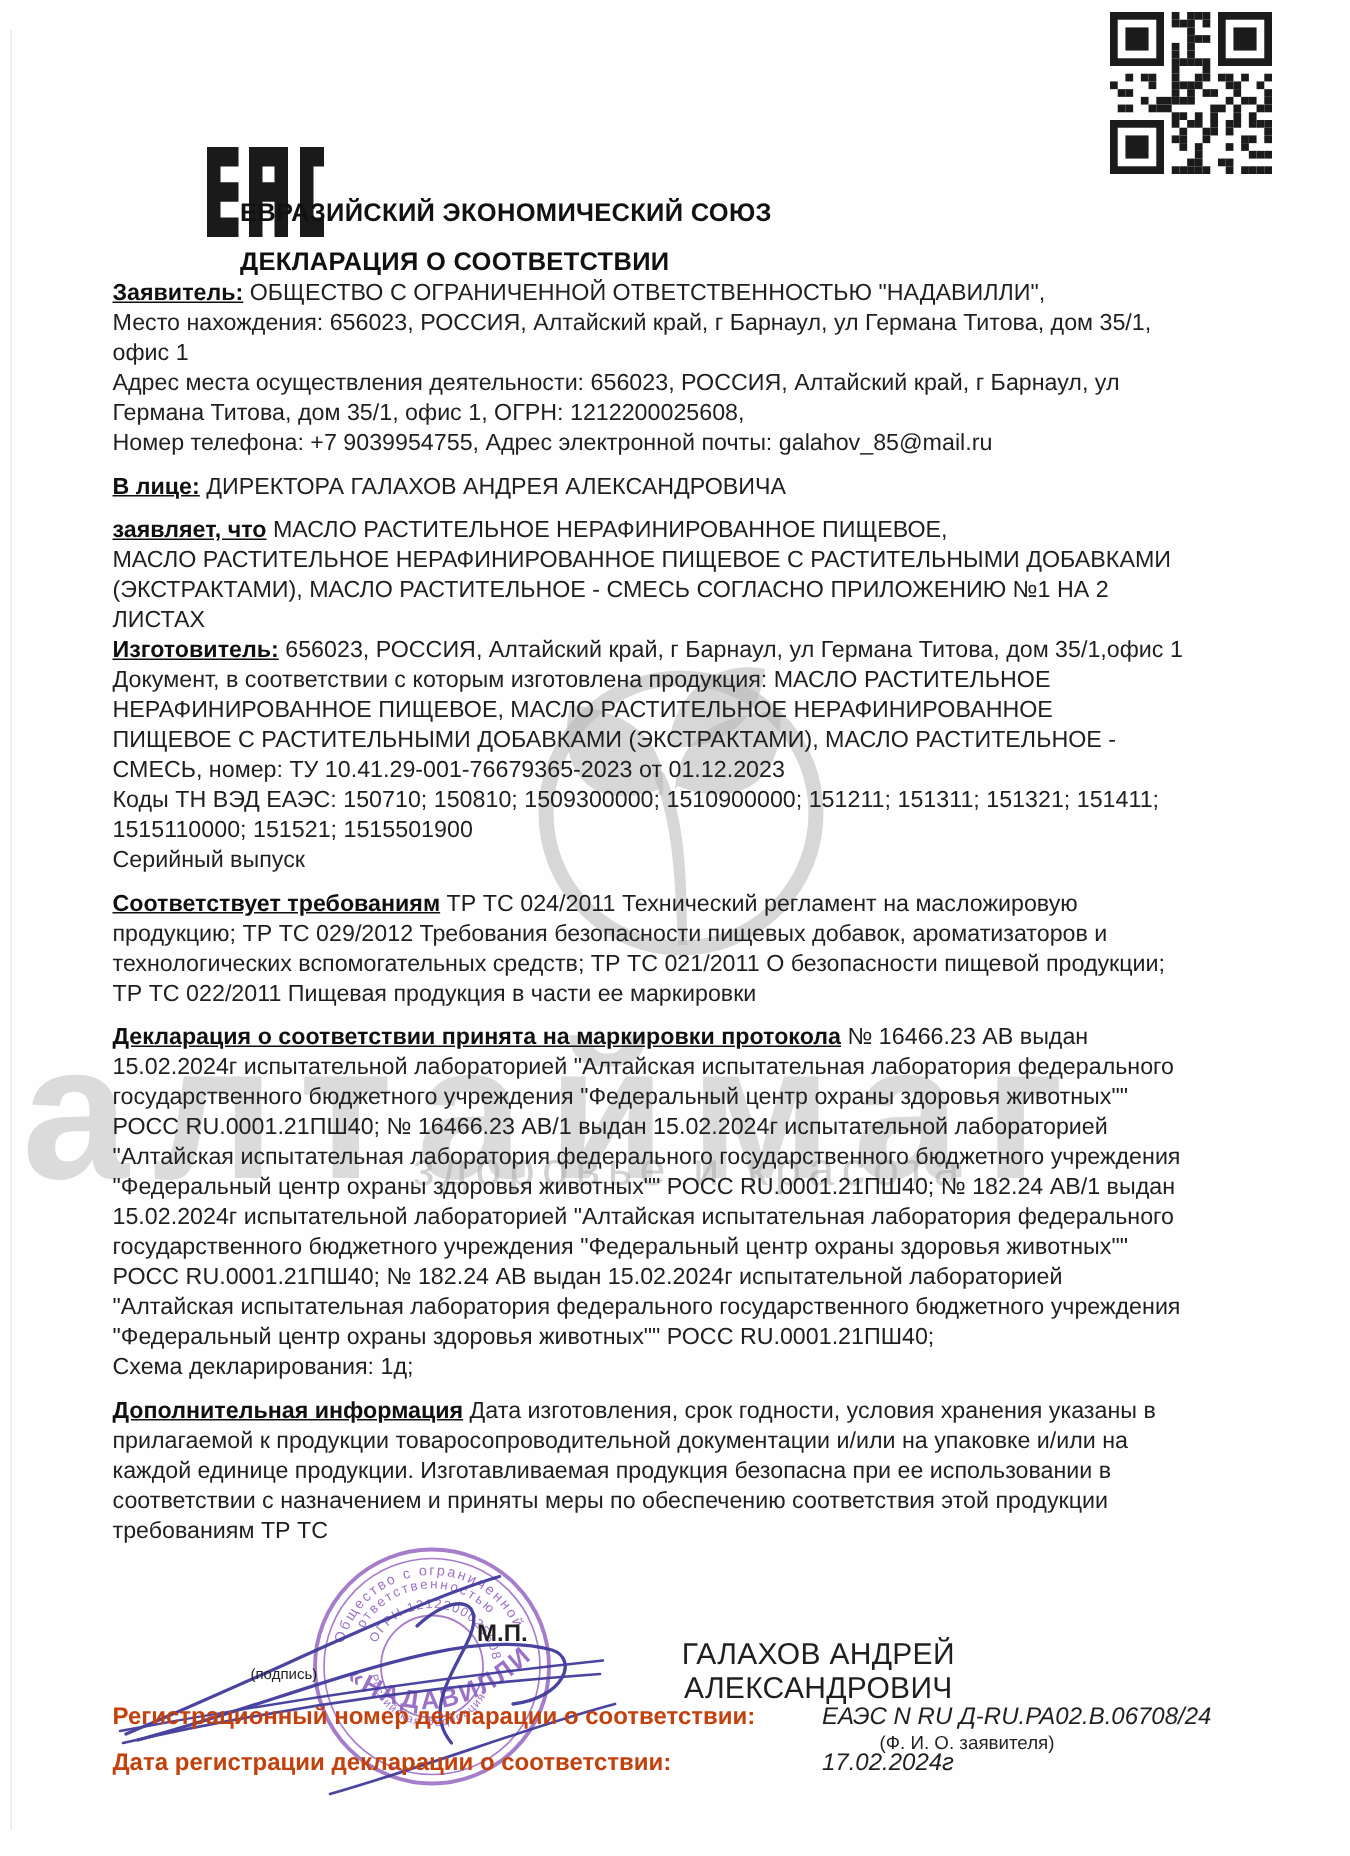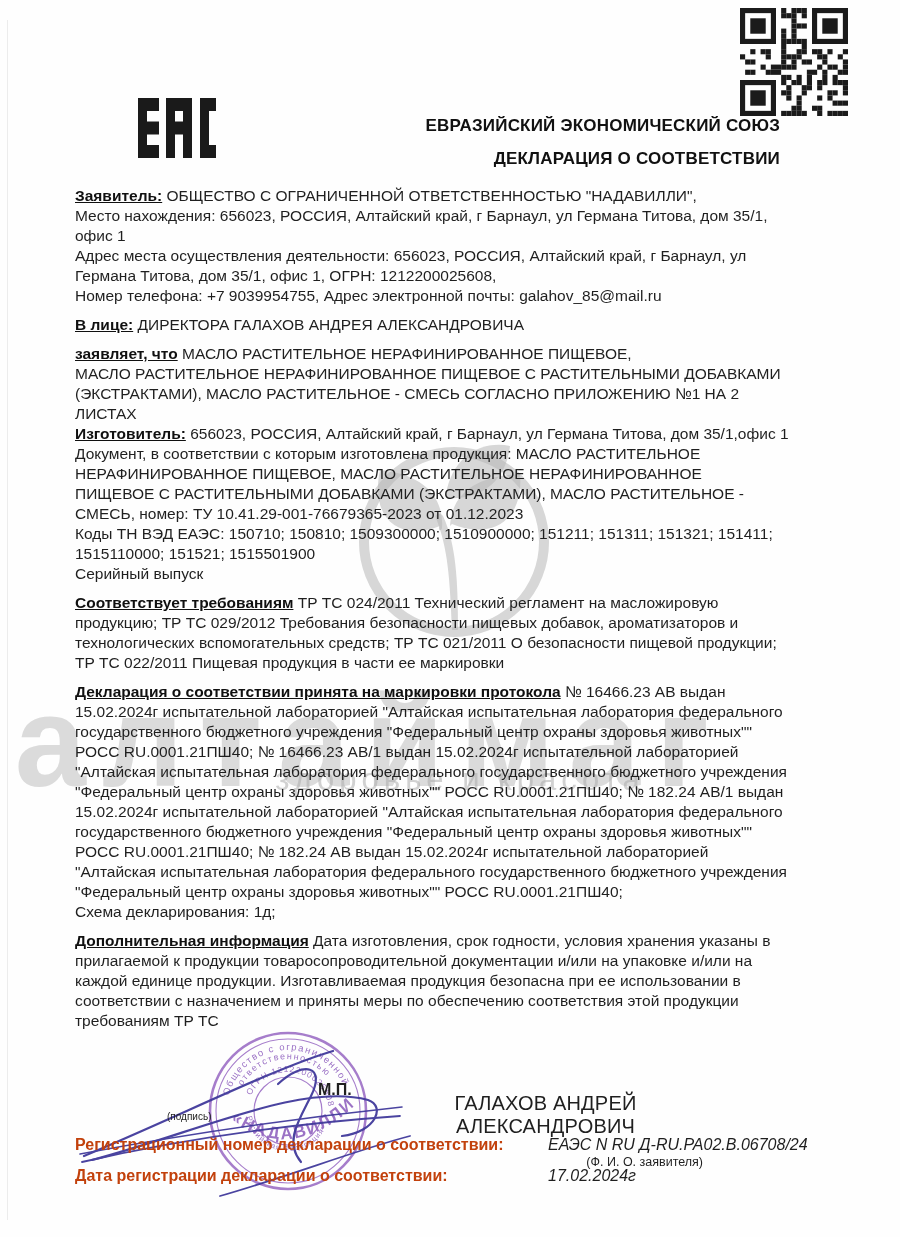--- a/index.html
+++ b/index.html
@@ -5,21 +5,21 @@
   html,body{margin:0;padding:0;}
   body{
     width:900px;height:1237px;position:relative;overflow:hidden;
     background:#fefefe;color:#1f1f1f;
     font-family:"Liberation Sans", sans-serif;
   }
   .scan-edge{position:absolute;left:7px;top:20px;width:1px;height:1200px;background:rgba(0,0,0,0.07);}
   
   .eac{position:absolute;left:138px;top:98px;}
   .qr{position:absolute;left:740px;top:8px;}
-  .titles{position:absolute;left:160px;top:116px;width:620px;text-align:right;}
+  .titles{position:absolute;left:160px;top:132px;width:620px;text-align:left;}
   .titles .t{font-weight:bold;font-size:17px;color:#111;letter-spacing:.2px;}
   .titles .t + .t{margin-top:13px;}
   
   .wm-emblem{position:absolute;left:340px;top:430px;pointer-events:none;}
   .wm-brand{position:absolute;left:0;top:668px;width:740px;text-align:center;
     font-size:128px;font-weight:bold;letter-spacing:16px;color:rgba(168,168,168,0.40);
     pointer-events:none;white-space:nowrap;}
   .wm-tag{position:absolute;left:0;top:762px;width:920px;text-align:center;
     font-size:31px;letter-spacing:5px;color:rgba(172,172,172,0.55);pointer-events:none;}
   

